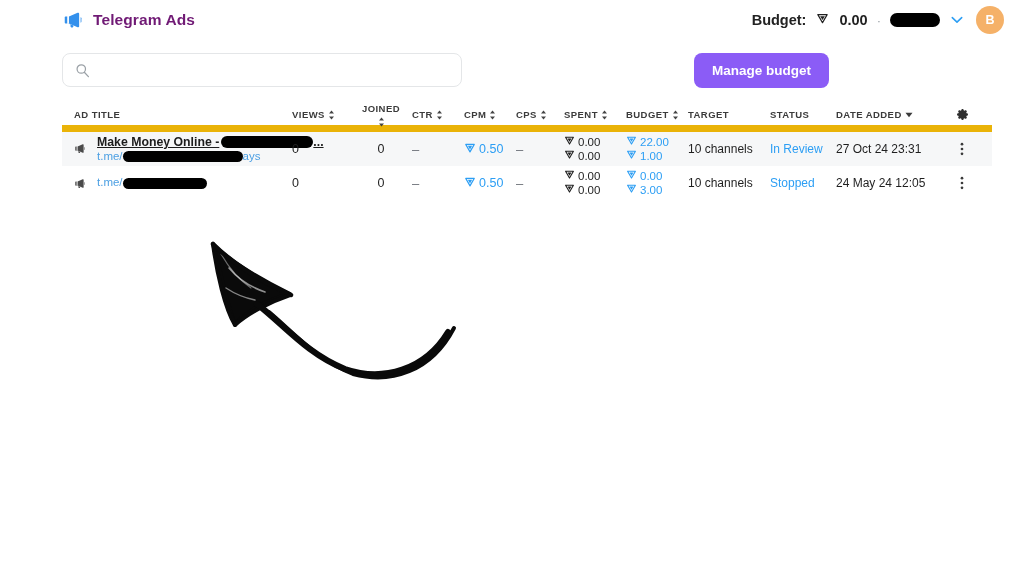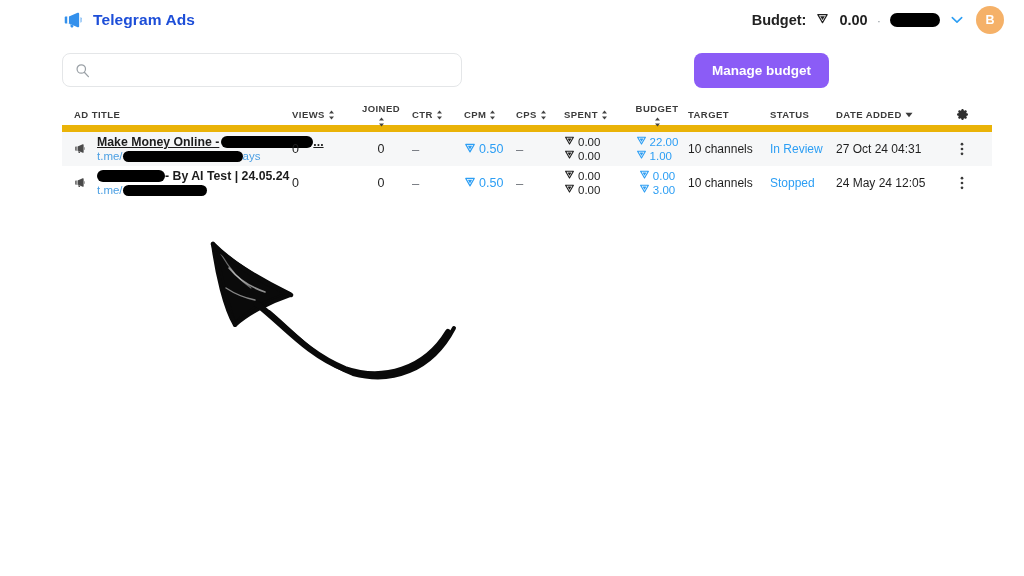--- a/index.html
+++ b/index.html
@@ -23,21 +23,21 @@
     width: 1024px; height: 42px;
     display: flex; align-items: center;
     background: #ffffff;
   }
   .brand {
     position: absolute; left: 62px; top: 9px;
     display: flex; align-items: center; gap: 9px;
   }
   .brand-icon { width: 22px; height: 22px; display: block; }
   .brand-text {
-    color: #1d4ed8;
+    color: #701a75;
     font-size: 15.5px;
     font-weight: 700;
     letter-spacing: 0.1px;
     white-space: nowrap;
   }
   .topbar-right {
     position: absolute; right: 20px; top: 6px;
     display: flex; align-items: center; gap: 8px;
   }
   .budget-label {
@@ -129,21 +129,21 @@
   .sort-ico { width: 7px; height: 10px; display: block; opacity: .95; }
   .caret-ico { width: 8px; height: 6px; display: block; }
 
   .c-title  { width: 230px; padding-left: 12px; }
   .c-views  { width: 58px; justify-content: flex-start; }
   .c-joined { width: 62px; flex-direction: column; }
   .c-ctr    { width: 52px; }
   .c-cpm    { width: 52px; }
   .c-cps    { width: 48px; }
   .c-spent  { width: 62px; }
-  .c-budget { width: 62px; flex-direction: column; }
+  .c-budget { width: 62px; }
   .c-target { width: 82px; }
   .c-status { width: 66px; }
   .c-date   { width: 106px; }
   .c-gear   { width: 40px; justify-content: center; }
 
   .gear-ico { width: 13px; height: 13px; display: block; }
 
   .trow {
     display: flex; align-items: center;
     height: 34px;
@@ -451,21 +451,21 @@
         </span>
       </div>
 
       <div class="td c-target">
         <span class="target-txt">10 channels</span>
       </div>
       <div class="td c-status">
         <span class="status-txt">In Review</span>
       </div>
       <div class="td c-date">
-        <span class="date-txt">27 Oct 24 04:31</span>
+        <span class="date-txt">27 Oct 24 23:31</span>
       </div>
       <div class="td c-gear" style="justify-content:center">
         <span>
           <svg class="kebab" viewBox="0 0 16 16" xmlns="http://www.w3.org/2000/svg">
             <circle cx="8" cy="3.2" r="1.35" fill="#3b3b3b"></circle>
             <circle cx="8" cy="8" r="1.35" fill="#3b3b3b"></circle>
             <circle cx="8" cy="12.8" r="1.35" fill="#3b3b3b"></circle>
           </svg>
         </span>
       </div>
@@ -475,24 +475,20 @@
       <div class="td c-title">
         <span>
           <svg class="mega-ico" viewBox="0 0 24 20" xmlns="http://www.w3.org/2000/svg">
             <path d="M2 7.5v5c0 .5.4.9.9.9h1.3V6.6H2.9c-.5 0-.9.4-.9.9z" fill="#4a4a4a"></path>
             <path d="M5.1 6.6v6.8l2 .9v1.9c0 .4.3.8.8.8h1.1c.4 0 .8-.4.8-.8v-1l-4.7-2.1V6.6z" fill="#4a4a4a"></path>
             <path d="M5.7 6.8l8.2-3.7c.7-.3 1.5.2 1.5 1v11.8c0 .8-.8 1.3-1.5 1l-8.2-3.7V6.8z" fill="#4a4a4a"></path>
             <path d="M16.8 7.5c.4 0 .8.4.8.8v3.4c0 .4-.4.8-.8.8V7.5z" fill="#4a4a4a"></path>
           </svg>
         </span>
         <span class="title-cell">
-          <span class="title-line plain">
-            <span class="redact rd4"></span>
-            <span> - By AI Test | 24.05.24</span>
-          </span>
           <span class="link-line">
             <span>t.me/</span>
             <span class="redact rd5"></span>
           </span>
         </span>
       </div>
 
       <div class="td c-views">
         <span class="zero">0</span>
       </div>

